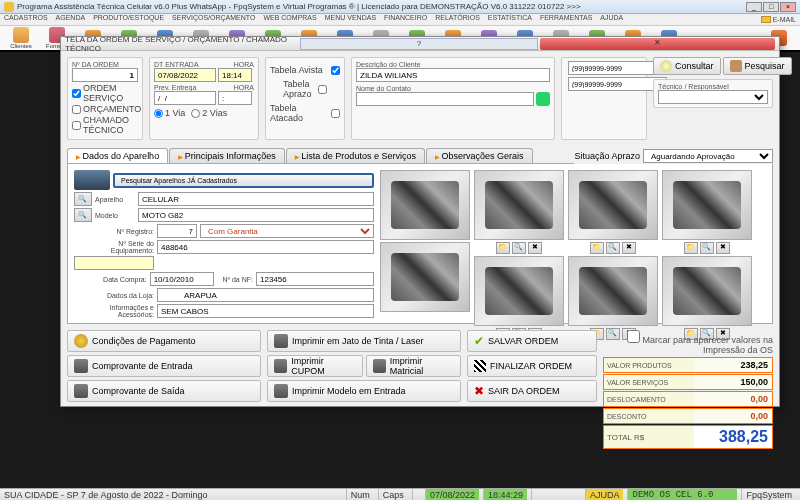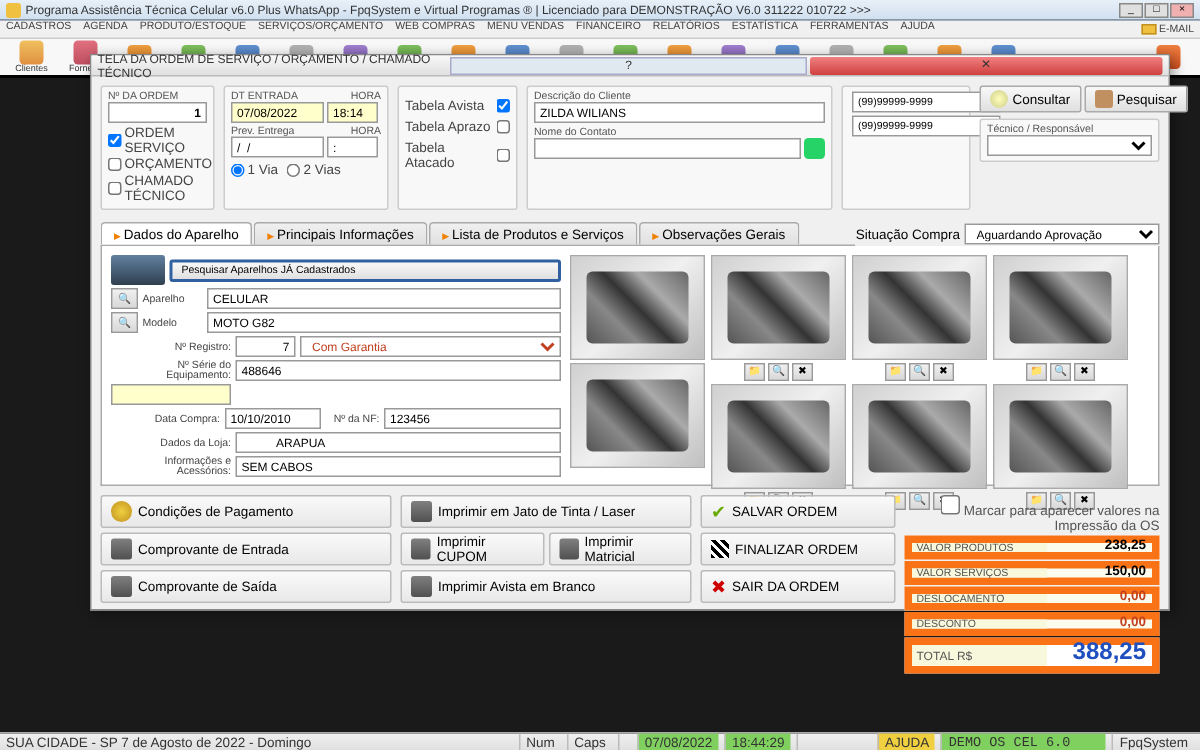--- a/index.html
+++ b/index.html
@@ -53,21 +53,21 @@
 .thumbbtns .tb { width: 14px; height: 12px; background: linear-gradient(#f0f0f0,#d8d8d8); border: 1px solid #999; cursor: pointer; font-size: 7px; text-align: center; }
 .bottomrow { display: flex; gap: 6px; margin-top: 6px; }
 .btncol { flex: 1; display: flex; flex-direction: column; gap: 3px; }
 .bigbtn { background: linear-gradient(#fafafa,#e8e8e8); border: 1px solid #bbb; height: 22px; display: flex; align-items: center; gap: 4px; padding: 0 6px; font-size: 7px; cursor: pointer; border-radius: 2px; }
 .bigbtn .bbi { width: 14px; height: 14px; }
 .bbi-cond { background: radial-gradient(#f0d040,#c09020); border-radius: 50%; }
 .bbi-print { background: linear-gradient(#808080,#505050); border-radius: 2px; }
 .bbi-save { color: #6a0; font-size: 12px; }
 .bbi-exit { color: #c00; font-size: 12px; }
 .totals { width: 170px; }
-.totrow { display: flex; border: 5px solid #f97316; margin-bottom: 1px; background: #fcfcee; height: 16px; align-items: flex-end; }
+.totrow { display: flex; border: 1px solid #f97316; margin-bottom: 1px; background: #fcfcee; height: 16px; align-items: center; }
 .totrow .tlbl { width: 90px; font-size: 7px; padding-left: 3px; color: #555; background:#f8f8dc; height:100%; display:flex; align-items:center; }
 .totrow .tval { flex: 1; text-align: right; padding-right: 4px; font-size: 9px; font-weight: bold; }
 .totrow.red .tval { color: #c04020; }
 .totrow.grand { height: 24px; background: #fff; }
 .totrow.grand .tlbl { font-size: 8px; }
 .totrow.grand .tval { font-size: 16px; color: #2050c0; }
 .marcador { font-size: 7px; color: #555; text-align: right; margin-bottom: 2px; }
 .statusbar { position: absolute; bottom: 0; left: 0; right: 0; height: 12px; background: linear-gradient(#f0f0f0,#e0e0e0); border-top: 1px solid #aaa; display: flex; align-items: center; font-size: 7px; color: #333; padding: 0 4px; gap: 4px; }
 .statusbar .cell { border-left: 1px solid #bbb; padding: 0 4px; height: 100%; display: flex; align-items: center; }
 .sb-green { background: #80d060; }
@@ -220,21 +220,21 @@
               <input type="radio" name="via" style="">
               <span>2 Vias</span>
             </label>
         </div>
       </div>
       <div class="box" style="width:80px;">
         <label class="chk" style="margin:4px 0;">
             <span style="flex:1">Tabela Avista</span>
             <input type="checkbox" checked="" style="">
           </label>
-        <label class="chk" style="margin:4px 0;">
+        <label class="chk" style="margin:4px 13px;">
             <span style="flex:1">Tabela Aprazo</span>
             <input type="checkbox" style="">
           </label>
         <label class="chk" style="margin:4px 0;">
             <span style="flex:1">Tabela Atacado</span>
             <input type="checkbox" style="">
           </label>
       </div>
       <div class="box" style="flex:1;">
         <span class="lbl">Descrição do Cliente</span>
@@ -274,21 +274,21 @@
     </div>
 
     <div style="display:flex;align-items:center;">
       <div class="tabs" style="flex:1;">
         <div class="tab active"><span class="arr">▶</span> <span>Dados do Aparelho</span></div>
         <div class="tab"><span class="arr">▶</span> <span>Principais Informações</span></div>
         <div class="tab"><span class="arr">▶</span> <span>Lista de Produtos e Serviços</span></div>
         <div class="tab"><span class="arr">▶</span> <span>Observações Gerais</span></div>
       </div>
       <div class="situacao">
-        <span class="lbl">Situação Compra</span>
+        <span class="lbl">Situação Aprazo</span>
         <select class="input" style="width:130px;"><option>Aguardando Aprovação</option></select>
       </div>
     </div>
 
     <div class="tabcontent">
       <div class="leftcol">
         <div class="formrow">
           <span style="width:36px;height:20px;background:linear-gradient(#6080a0,#304050);border-radius:2px;"></span>
           <button class="btn" style="flex:1;border:2px solid #3060a0;">Pesquisar Aparelhos JÁ Cadastrados</button>
         </div>
@@ -404,21 +404,21 @@
               <div class="bbi bbi-print"></div>
               <span>Imprimir CUPOM</span>
             </div>
           <div class="bigbtn" style="flex:1;justify-content:space-between;">
               <div class="bbi bbi-print"></div>
               <span>Imprimir Matricial</span>
             </div>
         </div>
         <div class="bigbtn">
             <div class="bbi bbi-print"></div>
-            <span>Imprimir Avista em Branco</span>
+            <span>Imprimir Modelo em Entrada</span>
           </div>
       </div>
       <div class="btncol" style="max-width:130px;">
         <div class="bigbtn">
             <span class="bbi-save">✔</span>
             <span>SALVAR ORDEM</span>
           </div>
         <div class="bigbtn">
             <span style="width:12px;height:12px;background:linear-gradient(45deg,#000 25%,#fff 25%,#fff 50%,#000 50%,#000 75%,#fff 75%);background-size:6px 6px;"></span>
             <span>FINALIZAR ORDEM</span>

